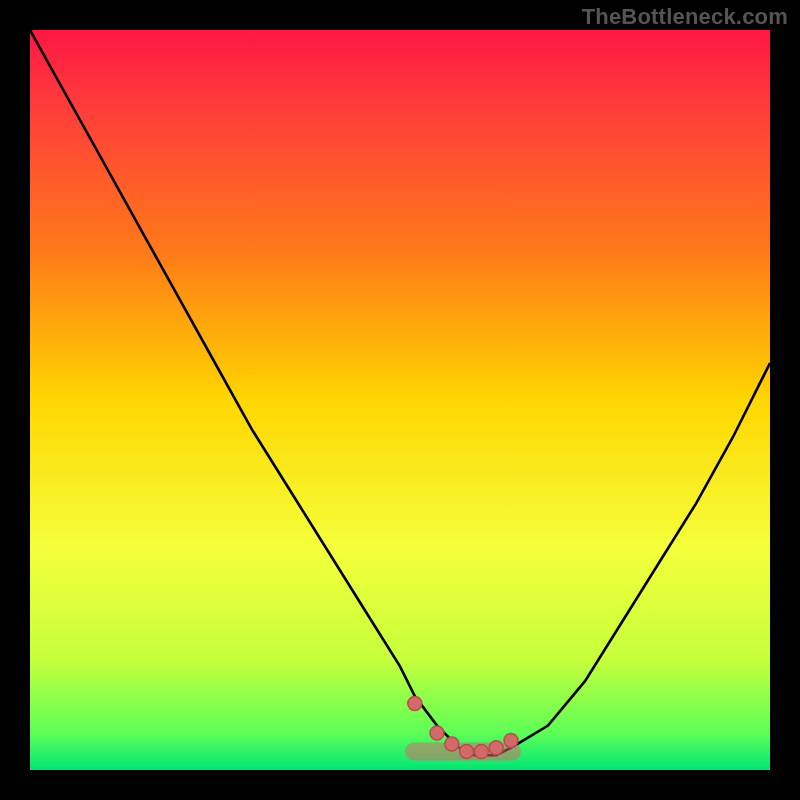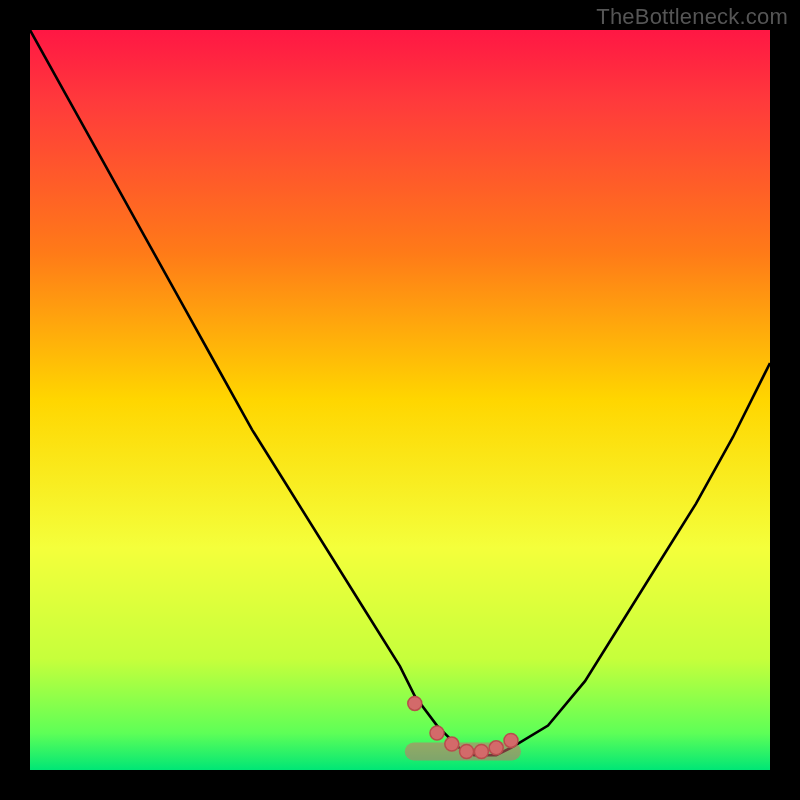--- a/index.html
+++ b/index.html
@@ -10,21 +10,21 @@
     background: #000;
     font-family: Arial, Helvetica, sans-serif;
     position: relative;
   }
   .watermark {
     position: absolute;
     top: 4px;
     right: 12px;
     color: #555;
     font-size: 22px;
-    font-weight: 400;
+    font-weight: 700;
     z-index: 5;
     letter-spacing: 0.2px;
   }
   .plot-frame {
     position: absolute;
     left: 30px;
     top: 30px;
     width: 740px;
     height: 740px;
     background: #000;

